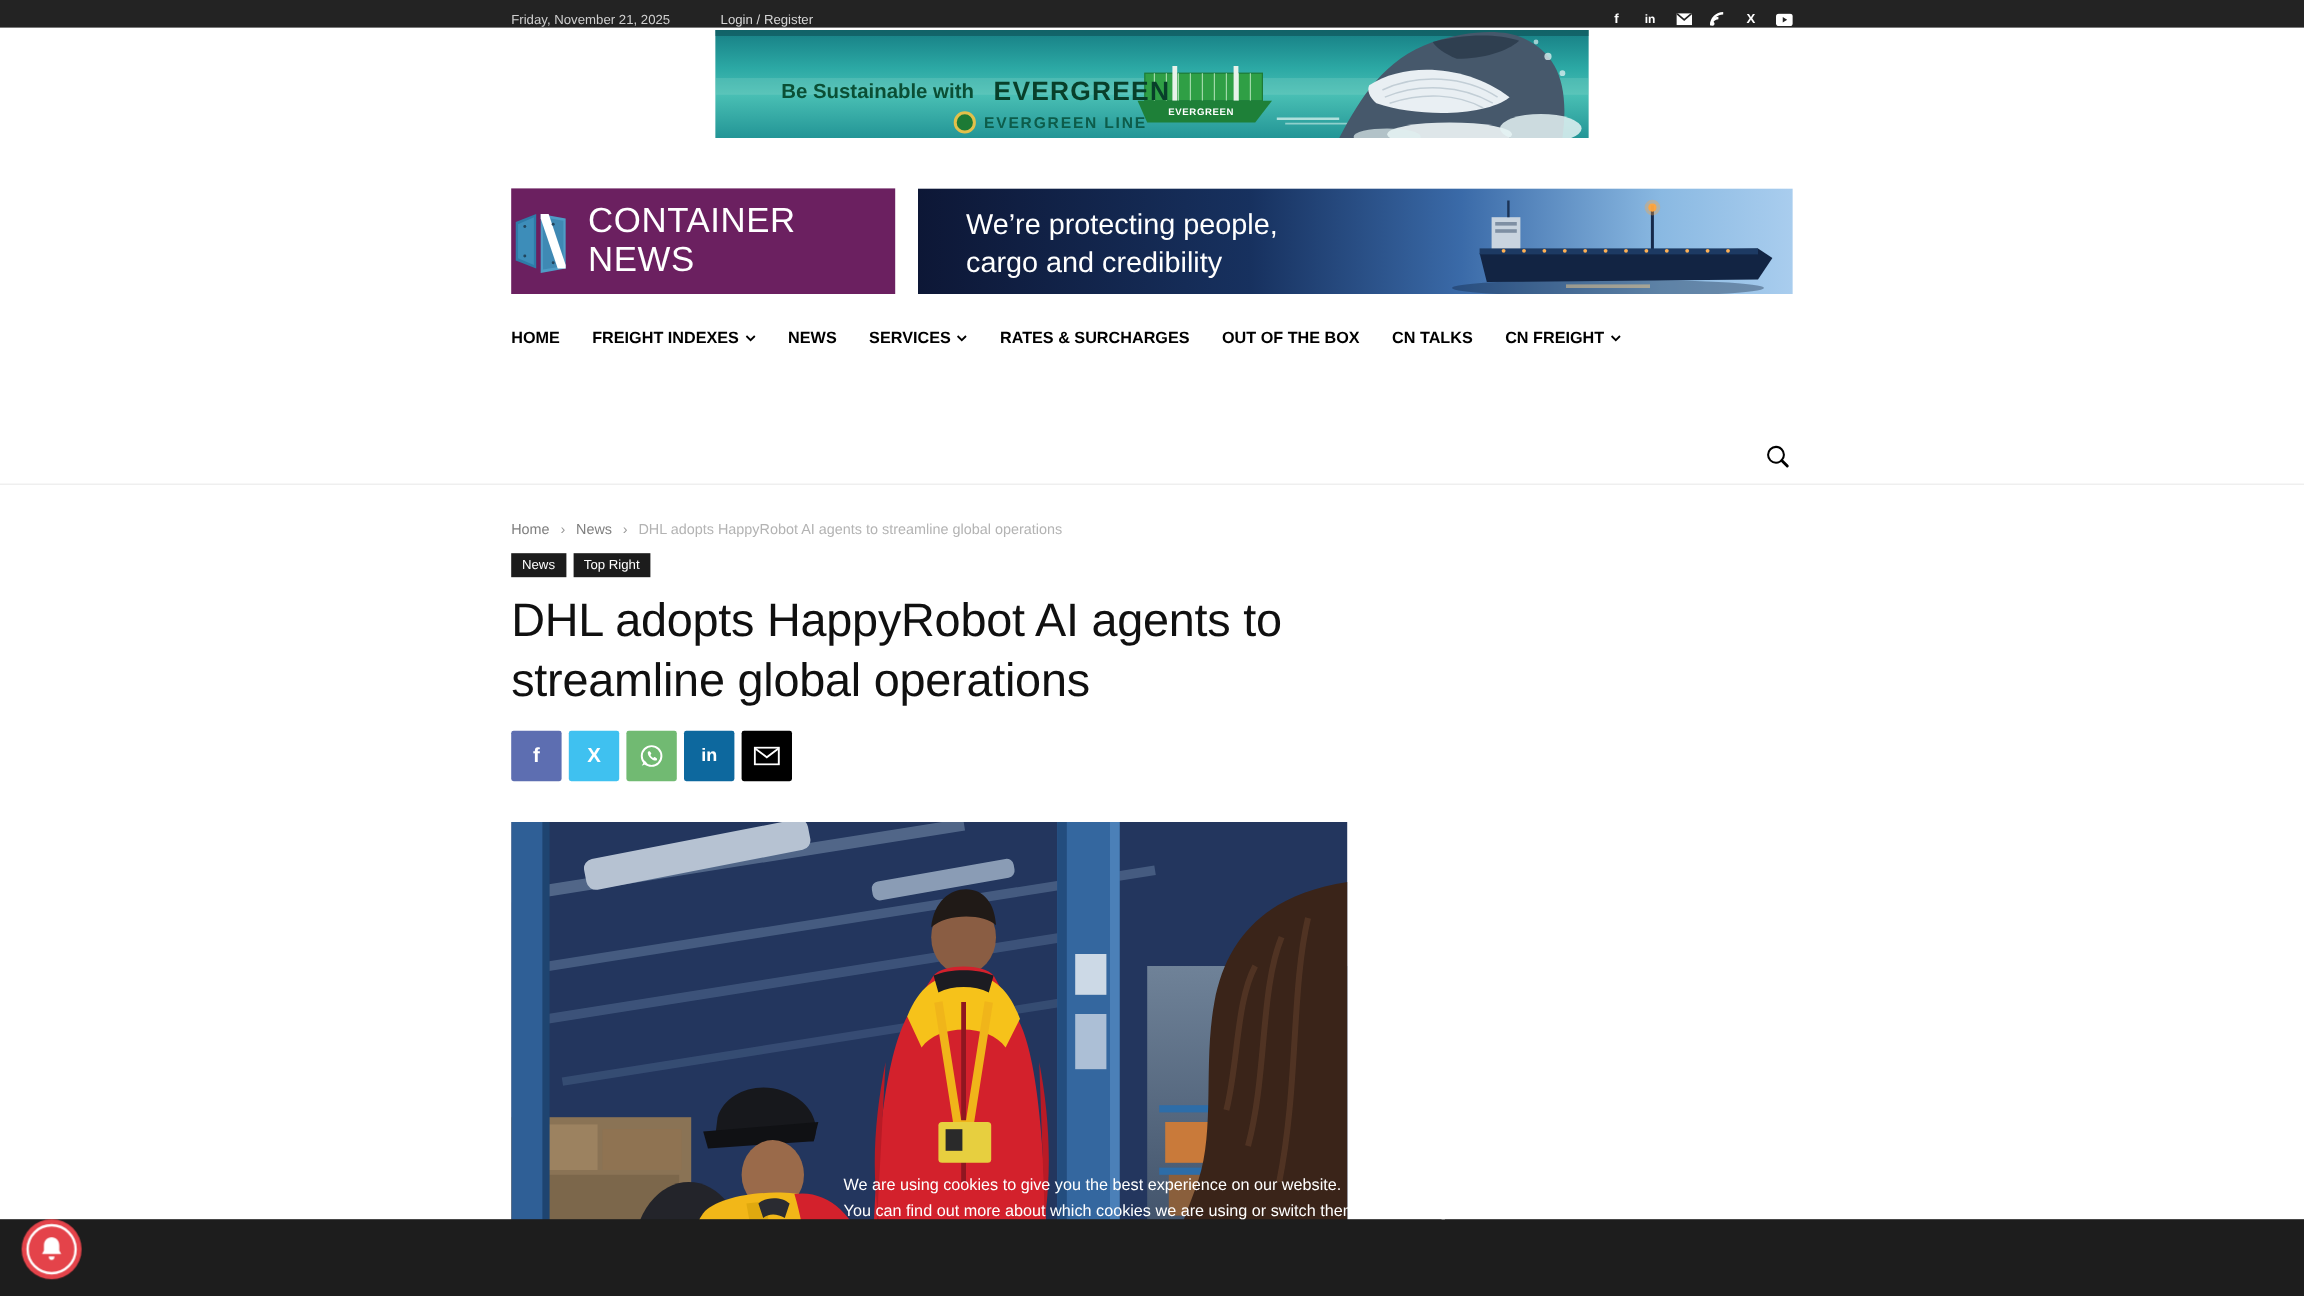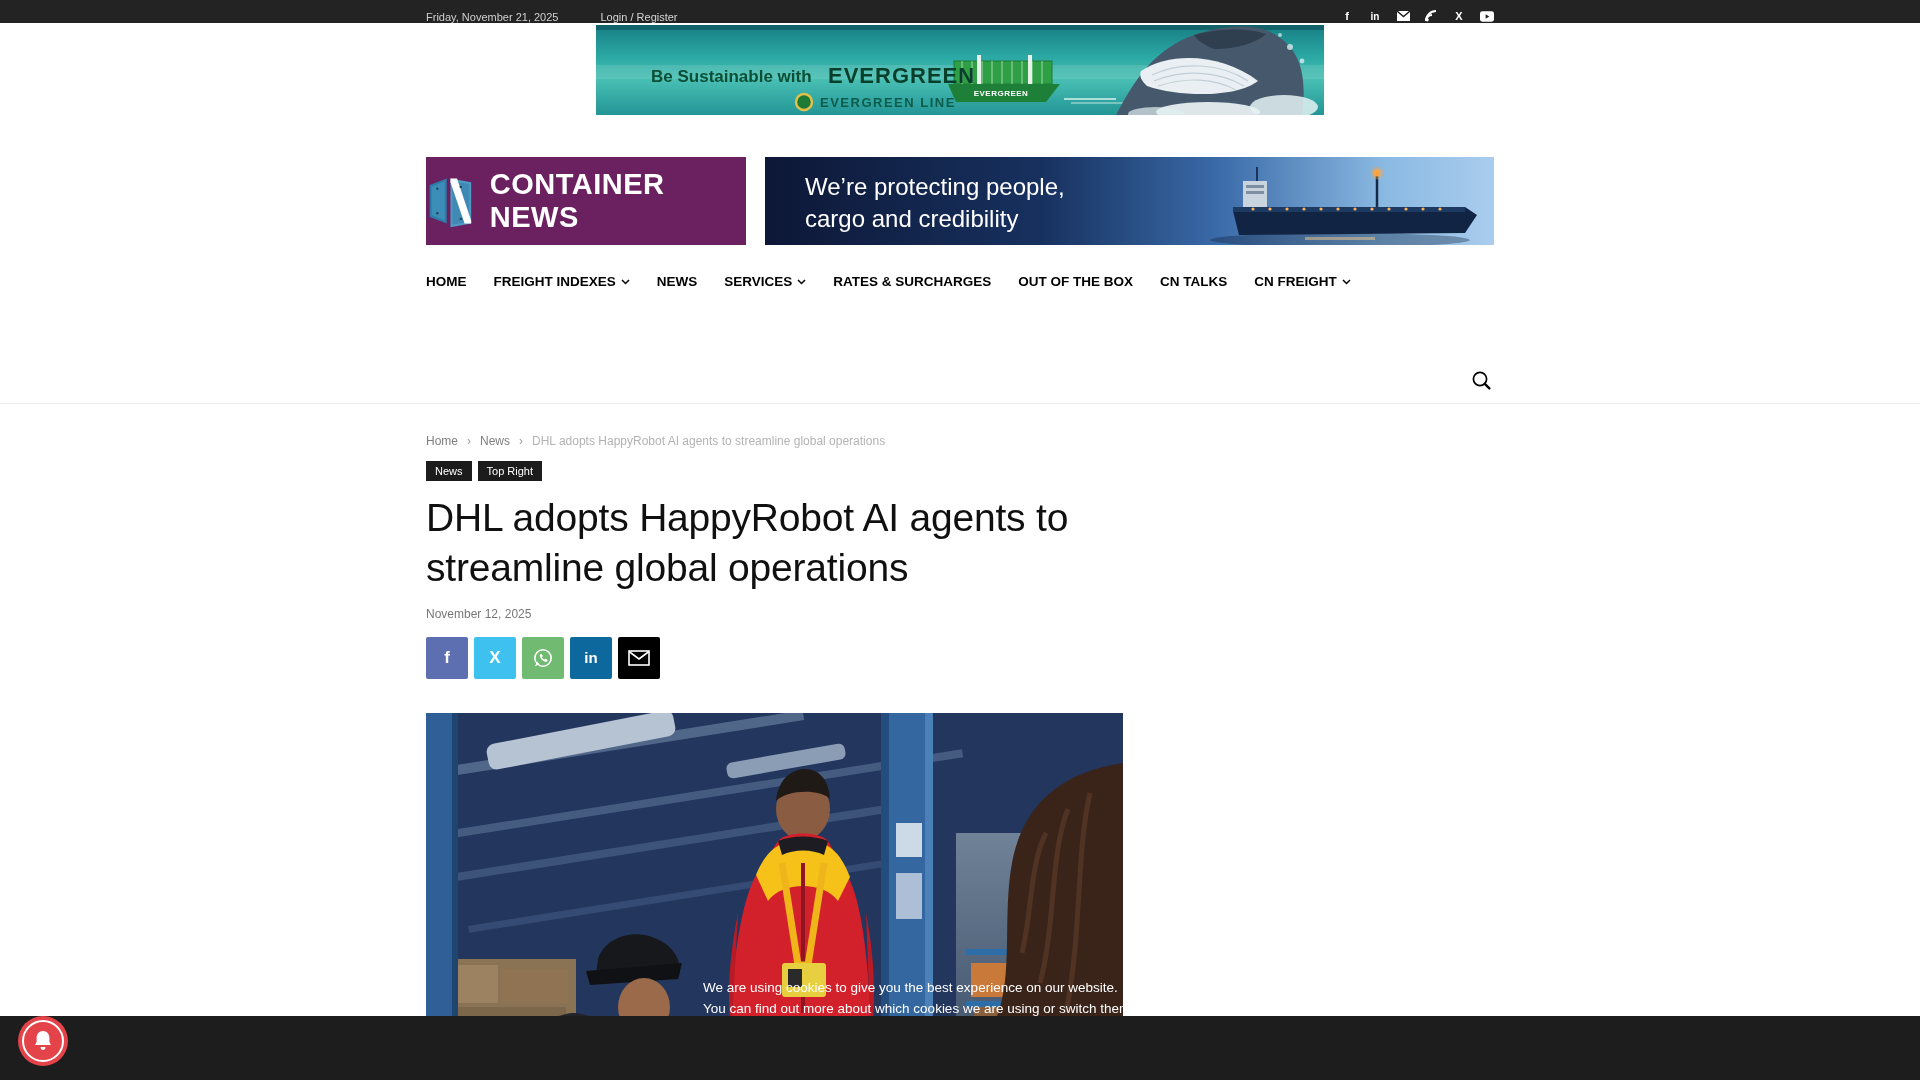--- a/index.html
+++ b/index.html
@@ -19,21 +19,21 @@
 
   
   .ad-top { display: block; width: 728px; height: 90px; margin: 2px auto 0; cursor: pointer; }
 
   
   header { background: #fff; border-bottom: 1px solid #ececec; }
   .header-row { width: 1068px; margin: 0 auto; padding-top: 42px; display: flex;
                 justify-content: space-between; align-items: flex-start; }
   .logo-box { width: 320px; height: 88px; background: #6b2060; display: flex; align-items: center;
               justify-content: center; gap: 13px; cursor: pointer; }
-  .logo-text { color: #ffffff; font-size: 29px; letter-spacing: 0.5px; font-weight: 700; }
+  .logo-text { color: #ffffff; font-size: 29px; letter-spacing: 0.5px; font-weight: 400; }
   .ad-header { width: 729px; height: 88px; cursor: pointer; }
 
   
   .nav-wrap { width: 1068px; margin: 22px auto 0; position: relative; height: 136px; }
   .nav-row { display: flex; align-items: center; gap: 27px; }
   .nav-row2 { margin-top: 7px; }
   .nav-item { display: flex; align-items: center; gap: 5px; font-size: 13.5px; font-weight: 700;
               color: #000; padding: 7px 0; cursor: pointer; white-space: nowrap; }
   .chev { display: inline-block; margin-top: 1px; }
   .search-btn { position: absolute; right: 0; bottom: 10px; width: 26px; height: 26px;
@@ -286,21 +286,20 @@
     <span class="bc-sep">›</span>
     <span class="bc-current">DHL adopts HappyRobot AI agents to streamline global operations</span>
   </div>
 
   <div class="tags">
     <span class="tag">News</span>
     <span class="tag">Top Right</span>
   </div>
 
   <h1 class="article-title">DHL adopts HappyRobot AI agents to streamline global operations</h1>
-  <div class="article-date">November 12, 2025</div>
 
   <div class="share-row">
     <span class="share-btn share-fb">
         <span>f</span>
       </span>
     <span class="share-btn share-x">
         <span>X</span>
       </span>
     <span class="share-btn share-wa">
       <svg width="22" height="22" viewBox="0 0 22 22">

